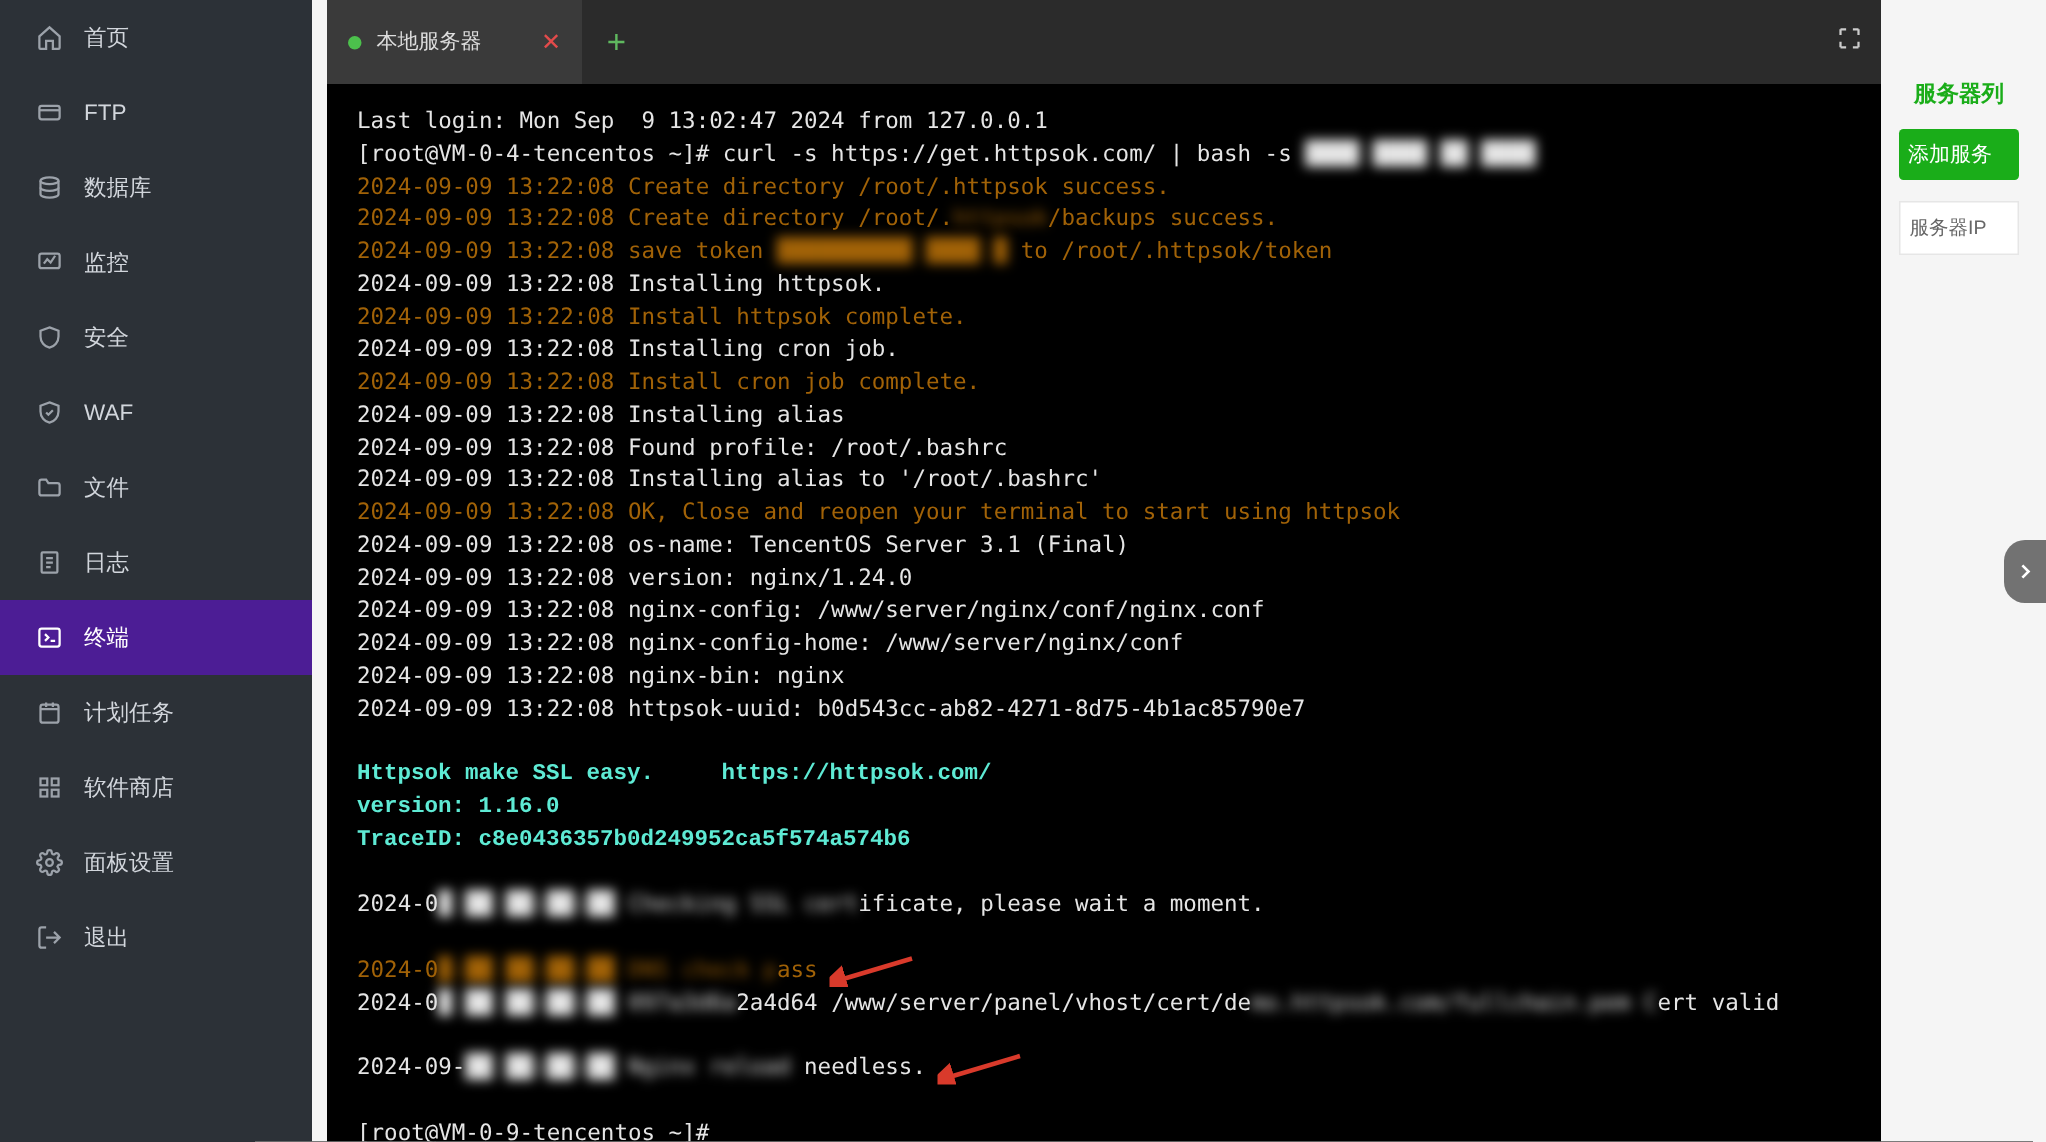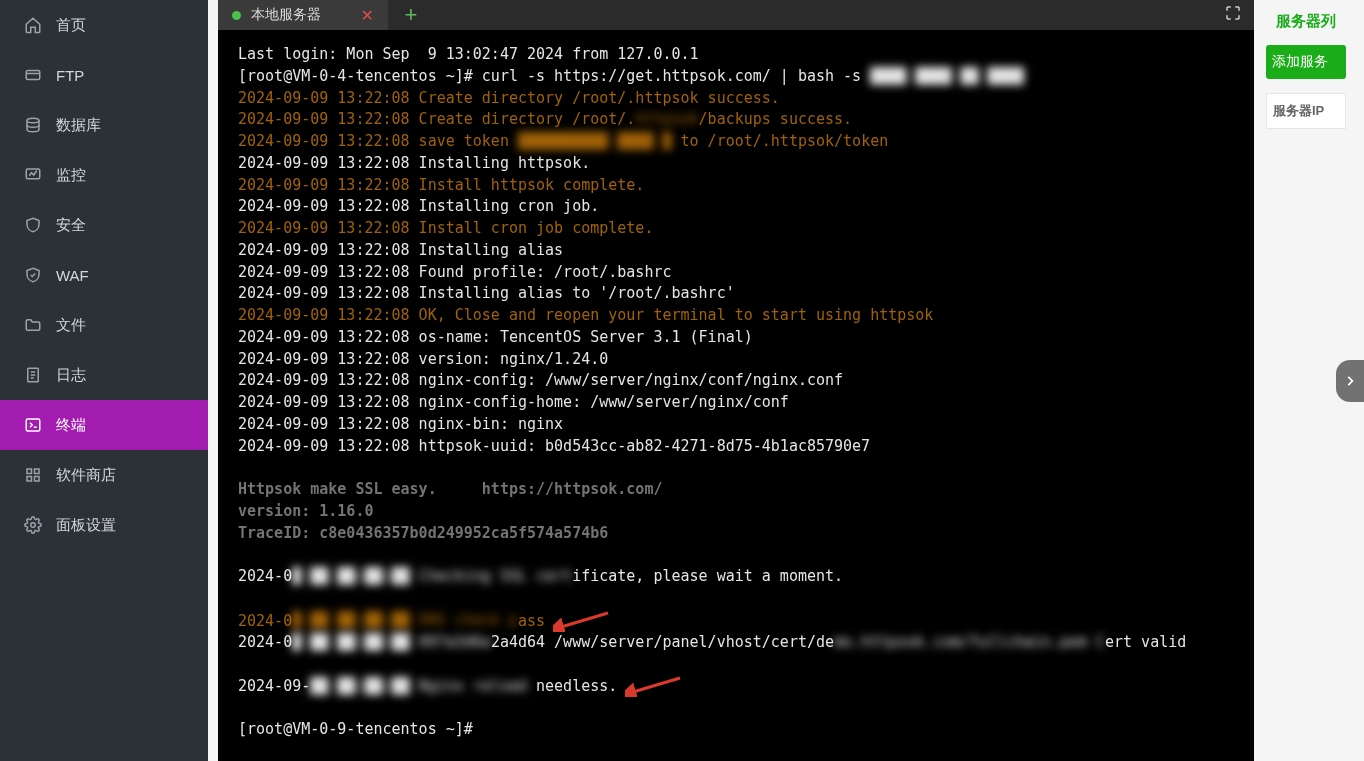--- a/index.html
+++ b/index.html
@@ -21,39 +21,39 @@
 }
 .sidebar-item {
   display: flex;
   align-items: center;
   height: 50px;
   padding: 0 24px;
   cursor: pointer;
   font-size: 15px;
   gap: 14px;
 }
-.sidebar-item.active { background: #a21caf; color: #fff; }
+.sidebar-item.active { background: #4c1d95; color: #fff; }
 .sidebar-item .icon { width: 18px; height: 18px; display: inline-flex; align-items: center; justify-content: center; color: #9ca2aa; flex-shrink: 0; }
 .sidebar-item.active .icon { color: #fff; }
 
 .main {
   position: absolute;
   left: 200px; top: 0;
   right: 0; bottom: 0;
   padding: 0 18px;
   display: flex;
 }
 .terminal-wrap {
   flex: 1;
   display: flex;
   flex-direction: column;
   min-width: 0;
 }
 .tabs-bar {
-  height: 30px;
+  height: 56px;
   background: #2b2b2b;
   display: flex;
   align-items: stretch;
   position: relative;
 }
 .tab {
   display: flex;
   align-items: center;
   padding: 0 14px;
   gap: 10px;
@@ -81,35 +81,36 @@
   font-family: "Consolas", "Monaco", monospace;
   font-size: 15px;
   line-height: 1.45;
   padding: 14px 20px;
   white-space: pre;
   overflow: hidden;
   position: relative;
 }
 .term-line { white-space: pre-wrap; }
 .c-green { color: #a16207; }
-.c-cyan { color: #737373; font-weight: bold; }
+.c-cyan { color: #5eead4; font-weight: bold; font-family: Liberation Mono, monospace; }
 .c-white { color: #e5e5e5; }
 .blur-small { filter: blur(4px); }
 
 .arrow {
   display: inline-block;
   position: relative;
   vertical-align: middle;
 }
 .arrow svg { display: block; }
 
 .rightpanel {
   width: 80px;
   flex-shrink: 0;
   margin-left: 12px;
+  margin-top: 41px;
 }
 .rp-link {
   color: #1aad19;
   font-size: 15px;
   font-weight: bold;
   text-align: center;
   padding: 12px 0 14px;
   cursor: pointer;
 }
 .rp-btn {
@@ -122,21 +123,20 @@
   cursor: pointer;
   margin-bottom: 14px;
 }
 .rp-box {
   background: #fff;
   border: 1px solid #e6e6e6;
   padding: 8px 6px;
   font-size: 13px;
   color: #666;
   text-align: left;
-  font-weight: bold;
 }
 
 .chevron-handle {
   position: absolute;
   right: 0;
   top: 50%;
   transform: translateY(-50%);
   width: 28px; height: 42px;
   background: rgba(70,70,70,0.75);
   border-radius: 14px 0 0 14px;
@@ -225,36 +225,53 @@
         <svg viewBox="0 0 24 24" width="18" height="18" fill="none" stroke="currentColor" stroke-width="2">
           <rect x="3" y="4" width="18" height="16" rx="2"></rect>
           <path d="M8 9l3 3-3 3M13 15h4"></path>
         </svg>
       </span>
       <span>终端</span>
     </div>
     <div class="sidebar-item">
       <span class="icon">
         <svg viewBox="0 0 24 24" width="18" height="18" fill="none" stroke="currentColor" stroke-width="2">
+          <rect x="4" y="5" width="16" height="16" rx="2"></rect>
+          <path d="M4 9h16M9 3v4M15 3v4"></path>
+        </svg>
+      </span>
+      <span>计划任务</span>
+    </div>
+    <div class="sidebar-item">
+      <span class="icon">
+        <svg viewBox="0 0 24 24" width="18" height="18" fill="none" stroke="currentColor" stroke-width="2">
           <rect x="4" y="4" width="6" height="6"></rect>
           <rect x="14" y="4" width="6" height="6"></rect>
           <rect x="4" y="14" width="6" height="6"></rect>
           <rect x="14" y="14" width="6" height="6"></rect>
         </svg>
       </span>
       <span>软件商店</span>
     </div>
     <div class="sidebar-item">
       <span class="icon">
         <svg viewBox="0 0 24 24" width="18" height="18" fill="none" stroke="currentColor" stroke-width="2">
           <circle cx="12" cy="12" r="3"></circle>
           <path d="M19.4 15a1.7 1.7 0 00.34 1.87l.06.06a2 2 0 11-2.83 2.83l-.06-.06a1.7 1.7 0 00-1.87-.34 1.7 1.7 0 00-1 1.56V21a2 2 0 11-4 0v-.09a1.7 1.7 0 00-1-1.56 1.7 1.7 0 00-1.87.34l-.06.06a2 2 0 11-2.83-2.83l.06-.06A1.7 1.7 0 004.6 15a1.7 1.7 0 00-1.56-1H3a2 2 0 110-4h.09a1.7 1.7 0 001.56-1 1.7 1.7 0 00-.34-1.87l-.06-.06a2 2 0 112.83-2.83l.06.06A1.7 1.7 0 009 4.6a1.7 1.7 0 001-1.56V3a2 2 0 114 0v.09a1.7 1.7 0 001 1.56 1.7 1.7 0 001.87-.34l.06-.06a2 2 0 112.83 2.83l-.06.06A1.7 1.7 0 0019.4 9a1.7 1.7 0 001.56 1H21a2 2 0 110 4h-.09a1.7 1.7 0 00-1.56 1z"></path>
         </svg>
       </span>
       <span>面板设置</span>
+    </div>
+    <div class="sidebar-item">
+      <span class="icon">
+        <svg viewBox="0 0 24 24" width="18" height="18" fill="none" stroke="currentColor" stroke-width="2">
+          <path d="M9 21H5a2 2 0 01-2-2V5a2 2 0 012-2h4M16 17l5-5-5-5M21 12H9"></path>
+        </svg>
+      </span>
+      <span>退出</span>
     </div>
   </div>
 
 <div class="main">
   <div class="terminal-wrap">
     <div class="tabs-bar">
       <div class="tab">
         <span class="dot"></span>
         <span>本地服务器</span>
         <span class="close">✕</span>

